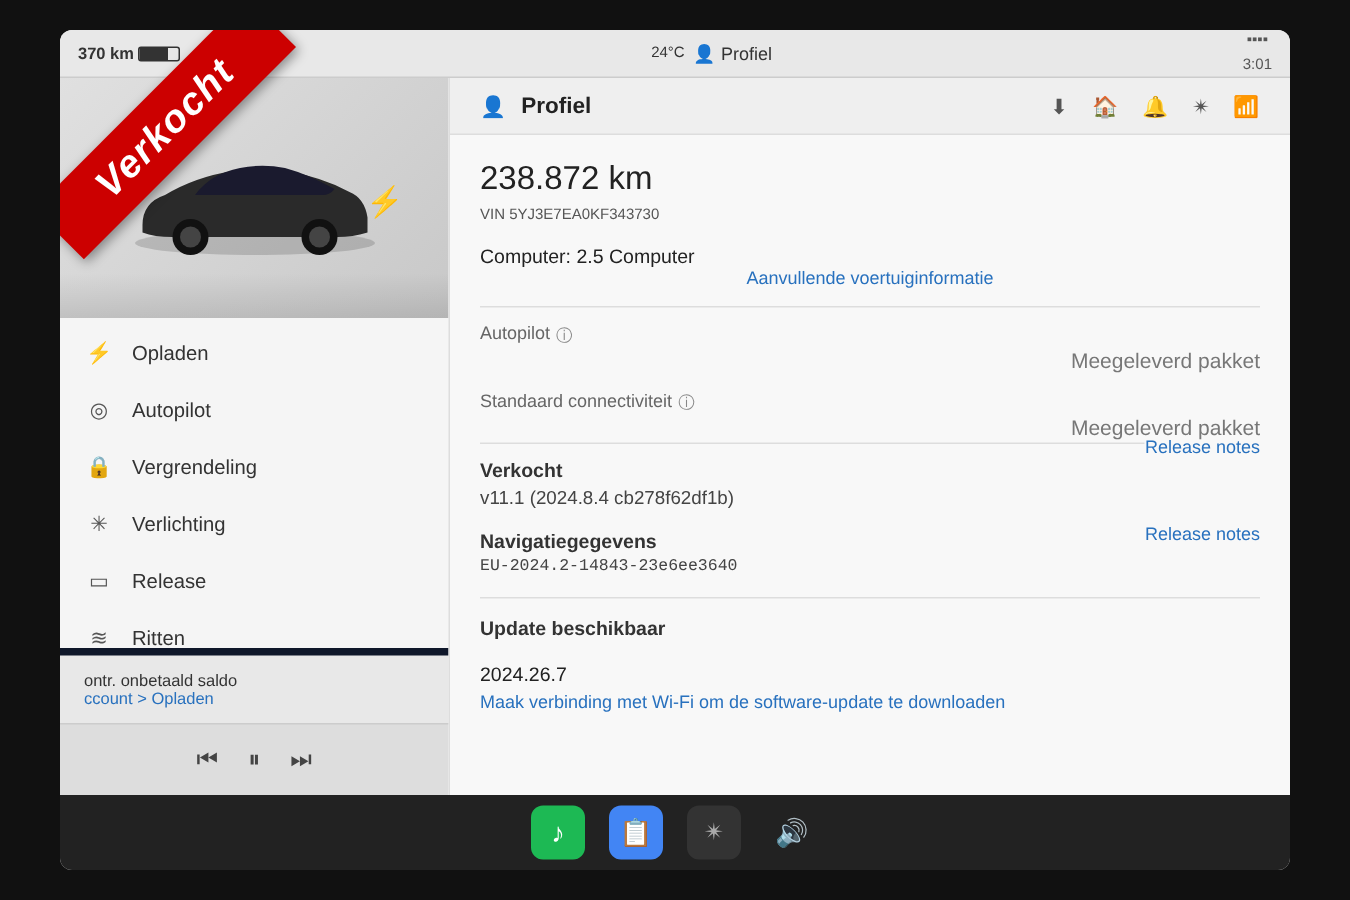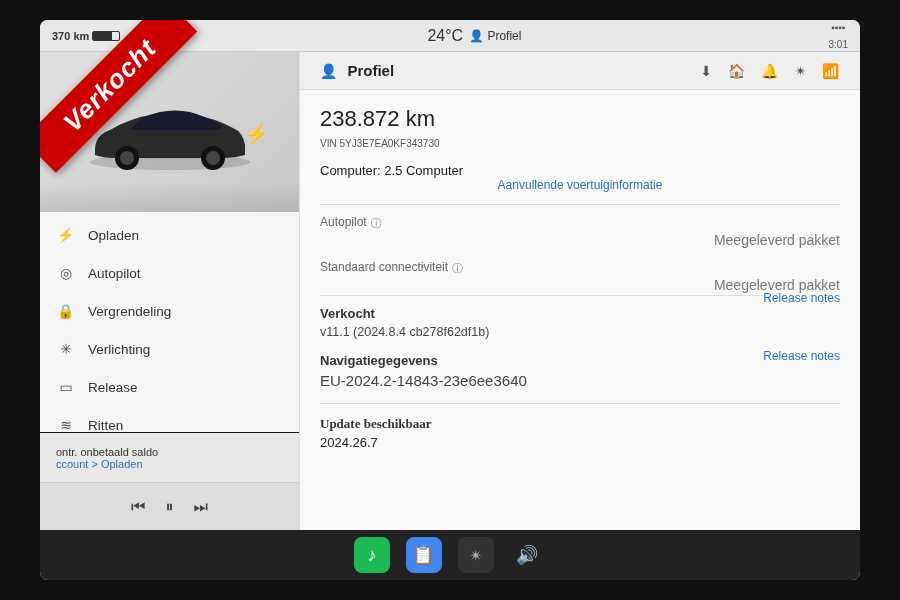--- a/index.html
+++ b/index.html
@@ -79,21 +79,21 @@
 
     .status-center {
       display: flex;
       align-items: center;
       gap: 6px;
       font-size: 12px;
       color: #333;
     }
 
     .temp-display {
-      font-size: 16px;
+      font-size: 10px;
       font-weight: 500;
     }
 
     .status-right {
       display: flex;
       align-items: center;
       gap: 6px;
       font-size: 10px;
       color: #555;
       flex-direction: column;
@@ -167,21 +167,21 @@
     .menu-icon {
       width: 20px;
       text-align: center;
       font-size: 14px;
       color: #555;
     }
 
     .bottom-bar {
       height: 50px;
       background: #e8e8e8;
-      border-top: 1px solid #0f172a;
+      border-top: 5px solid #0f172a;
       display: flex;
       align-items: center;
       padding: 0 16px;
       gap: 8px;
     }
 
     .balance-text {
       font-size: 11px;
       color: #333;
     }
@@ -326,34 +326,34 @@
     }
 
     .nav-data-label {
       font-size: 13px;
       font-weight: 600;
       color: #333;
       margin-bottom: 4px;
     }
 
     .nav-data-value {
-      font-size: 15px;
+      font-size: 11px;
       color: #444;
+      font-family: Liberation Mono, monospace;
     }
 
     .update-section {
       margin-top: 12px;
     }
 
     .update-label {
       font-size: 13px;
       font-weight: 600;
       color: #333;
-      margin-bottom: 3px;
-      font-family: Liberation Serif, serif;
+      margin-bottom: 16px;
     }
 
     .update-version {
       font-size: 13px;
       color: #222;
       margin-bottom: 4px;
     }
 
     .wifi-link {
       font-size: 12px;
@@ -602,20 +602,21 @@
               </div>
               <span class="release-notes-link" style="float:none;">Release notes</span>
             </div>
           </div>
 
           <hr class="divider">
 
           <div class="update-section">
             <div class="update-label">Update beschikbaar</div>
             <div class="update-version">2024.26.7</div>
+            <div class="wifi-link">Maak verbinding met Wi-Fi om de software-update te downloaden</div>
           </div>
 
         </div>
       </div>
     </div>
 
     <div class="taskbar">
       <div class="taskbar-icon spotify">♪</div>
       <div class="taskbar-icon docs">📋</div>
       <div class="taskbar-icon bluetooth">✴</div>

